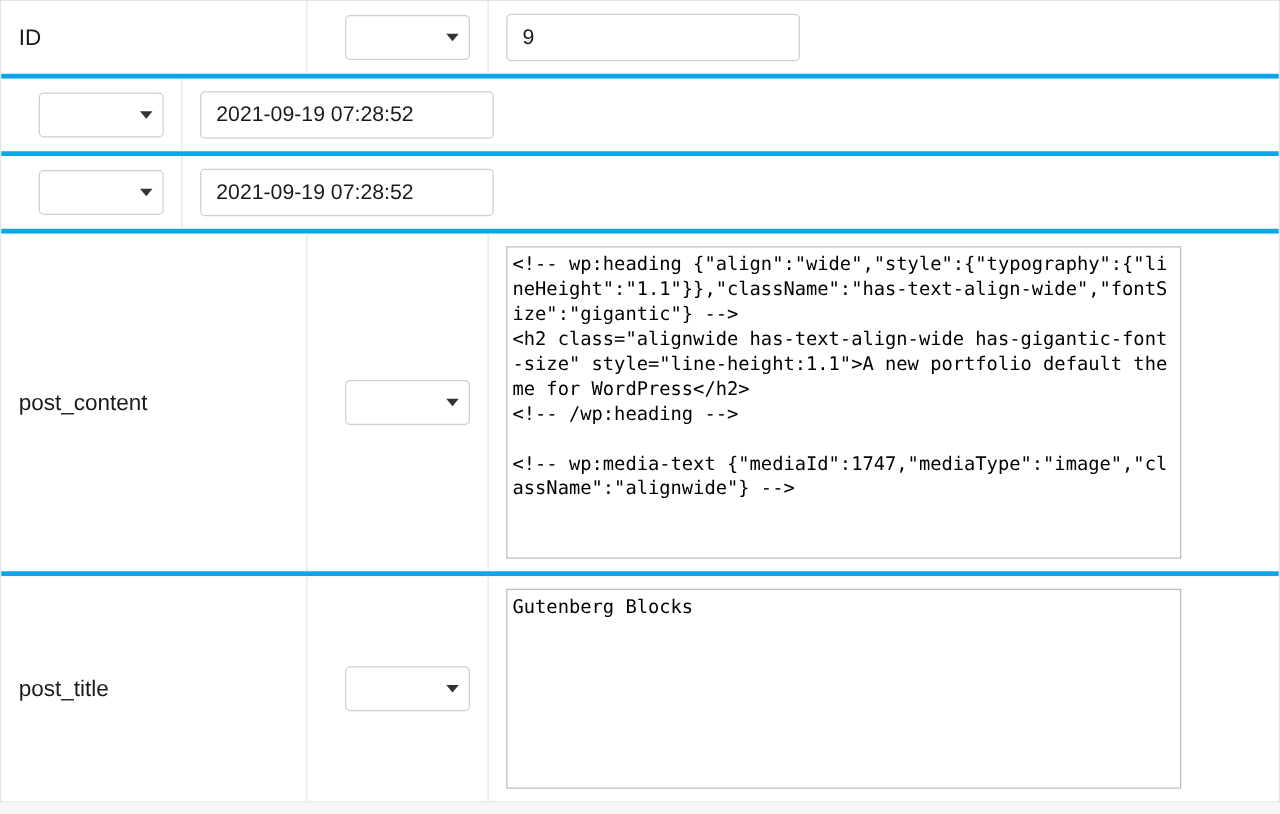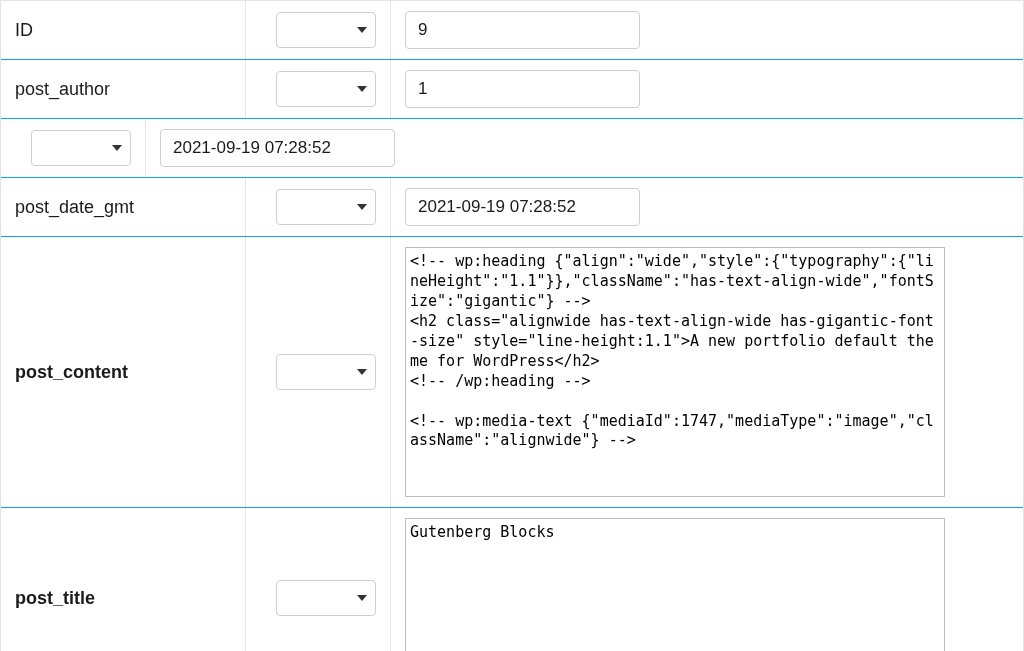--- a/index.html
+++ b/index.html
@@ -10,21 +10,21 @@
     height: 651px;
     overflow: hidden;
   }
   .table-wrapper {
     width: 100%;
     border: 1px solid #e3e3e3;
     background: #fff;
   }
   .row {
     display: flex;
-    border-bottom: 1px solid #0ea5e9;
+    border-bottom: 4px solid #0ea5e9;
     background: #fff;
   }
   .row:last-child { border-bottom: none; }
   .cell-label {
     width: 245px;
     flex: 0 0 245px;
     padding: 14px 14px;
     font-size: 18px;
     color: #1a1a1a;
     display: flex;
@@ -96,21 +96,20 @@
     border: 1px solid #bdbdbd;
     font-family: ui-monospace, SFMono-Regular, Menlo, Consolas, monospace;
     font-size: 15px;
     padding: 4px;
     resize: none;
     background: #fff;
   }
   .row-tall .cell-label,
   .row-tall .cell-dropdown {
     align-items: center;
-    font-weight: bold;
   }
   .row-tall .cell-value {
     align-items: flex-start;
   }
 
   
   .textarea-content::-webkit-scrollbar { width: 14px; }
   .textarea-content::-webkit-scrollbar-track { background: #e9e9e9; }
   .textarea-content::-webkit-scrollbar-thumb { background: #c2c2c2; border-radius: 2px; }
   .textarea-content::-webkit-scrollbar-thumb:vertical:start { background:#333; }
@@ -125,45 +124,33 @@
     <div class="cell-dropdown">
       <div class="dropdown">
         <span class="dropdown-chevron"></span>
       </div>
     </div>
     <div class="cell-value">
       <input class="text-input" type="text" value="9" style="">
     </div>
   </div>
 
-  <div class="row">
-    <div class="cell-label">post_author</div>
-    <div class="cell-dropdown">
-      <div class="dropdown">
-        <span class="dropdown-chevron"></span>
-      </div>
-    </div>
-    <div class="cell-value">
-      <input class="text-input" type="text" value="1" style="">
-    </div>
-  </div>
 
   <div class="row">
     <div class="cell-dropdown">
       <div class="dropdown">
         <span class="dropdown-chevron"></span>
       </div>
     </div>
     <div class="cell-value">
       <input class="text-input" type="text" value="2021-09-19 07:28:52" style="">
     </div>
   </div>
 
   <div class="row">
-    <div class="cell-label">post_date_gmt</div>
     <div class="cell-dropdown">
       <div class="dropdown">
         <span class="dropdown-chevron"></span>
       </div>
     </div>
     <div class="cell-value">
       <input class="text-input" type="text" value="2021-09-19 07:28:52" style="">
     </div>
   </div>
 

